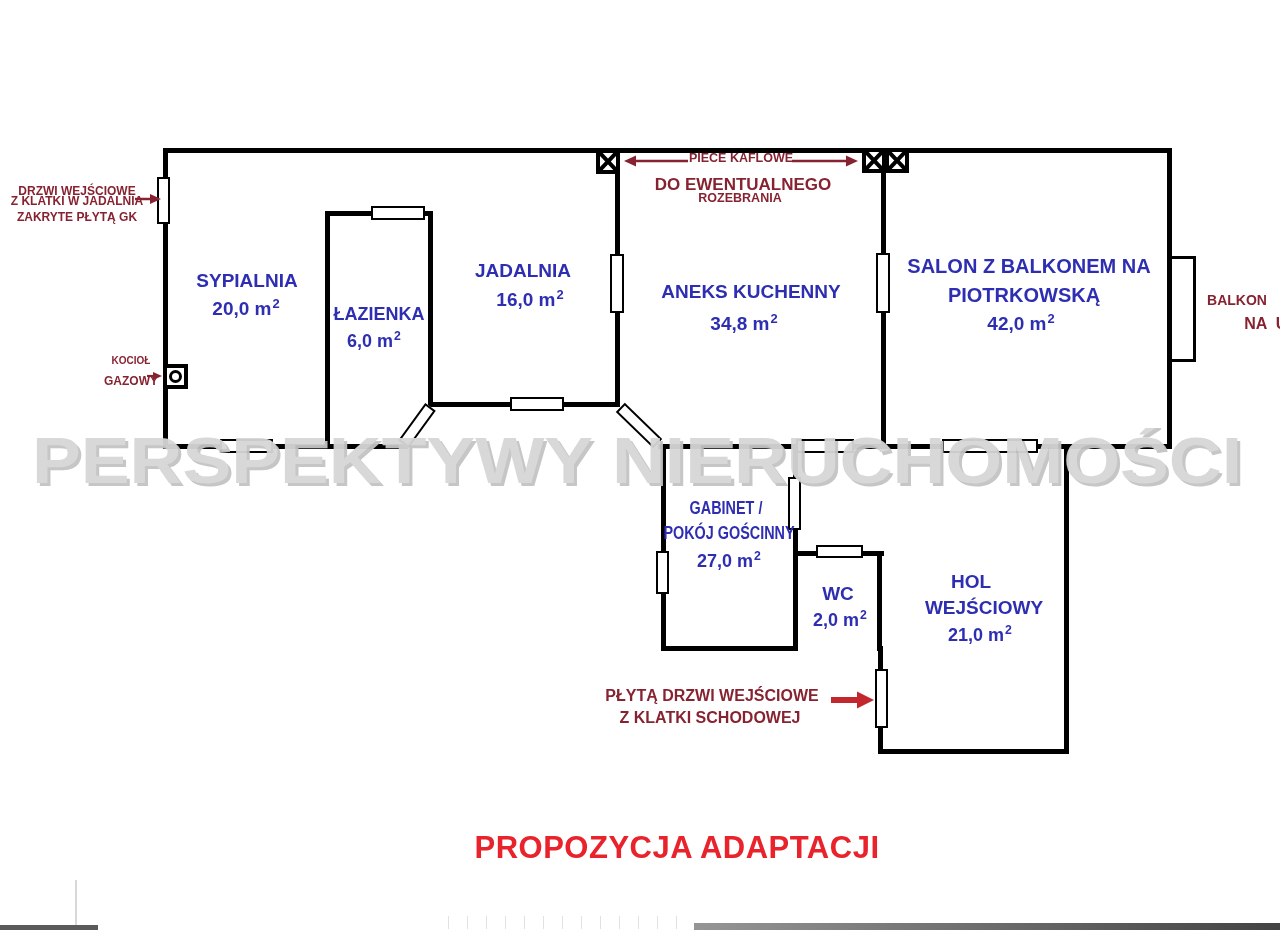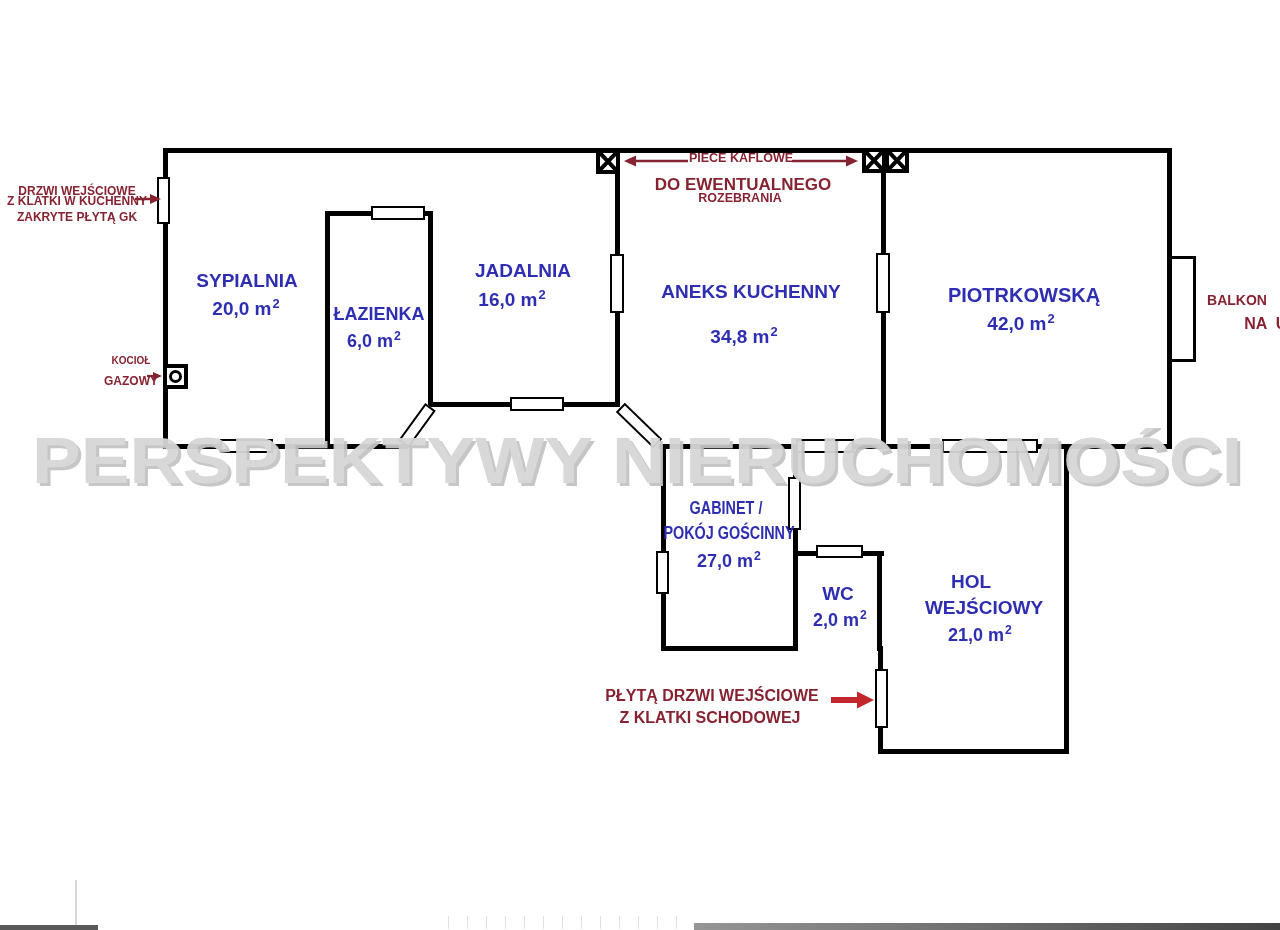--- a/index.html
+++ b/index.html
@@ -102,41 +102,42 @@
     <div class="boiler-core"></div>
   </div>
 
   <div class="txt room-label" style="left:247px;top:271px;font-size:19px">SYPIALNIA</div>
   <div class="txt room-label" style="left:246px;top:298px;font-size:19px"><span>20,0 m</span><sup>2</sup></div>
 
   <div class="txt room-label" style="left:379px;top:305px;font-size:18px">ŁAZIENKA</div>
   <div class="txt room-label" style="left:374px;top:330px;font-size:18px"><span>6,0 m</span><sup>2</sup></div>
 
   <div class="txt room-label" style="left:523px;top:261px;font-size:19px">JADALNIA</div>
-  <div class="txt room-label" style="left:512px;top:289px;font-size:19px"><span>16,0 m</span><sup>2</sup></div>
+  <div class="txt room-label" style="left:530px;top:289px;font-size:19px"><span>16,0 m</span><sup>2</sup></div>
 
   <div class="txt room-label" style="left:751px;top:282px;font-size:19px">ANEKS KUCHENNY</div>
-  <div class="txt room-label" style="left:744px;top:326px;font-size:19px"><span>34,8 m</span><sup>2</sup></div>
+  <div class="txt room-label" style="left:744px;top:313px;font-size:19px"><span>34,8 m</span><sup>2</sup></div>
 
+  <div class="txt room-label" style="left:1029px;top:256px;font-size:20px">SALON Z BALKONEM NA</div>
   <div class="txt room-label" style="left:1024px;top:285px;font-size:20px">PIOTRKOWSKĄ</div>
   <div class="txt room-label" style="left:1021px;top:313px;font-size:19px"><span>42,0 m</span><sup>2</sup></div>
 
   <div class="txt room-label narrow" style="left:726px;top:499px;font-size:18px">GABINET /</div>
   <div class="txt room-label narrow" style="left:729px;top:524px;font-size:18px">POKÓJ GOŚCINNY</div>
   <div class="txt room-label" style="left:729px;top:550px;font-size:18px"><span>27,0 m</span><sup>2</sup></div>
 
   <div class="txt room-label" style="left:838px;top:584px;font-size:19px">WC</div>
   <div class="txt room-label" style="left:840px;top:609px;font-size:18px"><span>2,0 m</span><sup>2</sup></div>
 
   <div class="txt room-label" style="left:971px;top:572px;font-size:19px">HOL</div>
   <div class="txt room-label" style="left:984px;top:598px;font-size:19px">WEJŚCIOWY</div>
   <div class="txt room-label" style="left:980px;top:624px;font-size:18px"><span>21,0 m</span><sup>2</sup></div>
 
   <div class="txt ann" style="left:77px;top:185px;font-size:12px">DRZWI WEJŚCIOWE</div>
-  <div class="txt ann" style="left:77px;top:195px;font-size:12px">Z KLATKI W KUCHENNY</div>
+  <div class="txt ann" style="left:77px;top:195px;font-size:12px">Z KLATKI W JADALNIA</div>
   <div class="txt ann" style="left:77px;top:211px;font-size:12px">ZAKRYTE PŁYTĄ GK</div>
 
   <div class="txt ann" style="left:131px;top:356px;font-size:10px">KOCIOŁ</div>
   <div class="txt ann" style="left:131px;top:375px;font-size:12px">GAZOWY</div>
 
   <div class="txt ann" style="left:741px;top:152px;font-size:12.5px">PIECE KAFLOWE</div>
   <div class="txt ann" style="left:743px;top:176px;font-size:17px">DO EWENTUALNEGO</div>
   <div class="txt ann" style="left:740px;top:192px;font-size:12.5px">ROZEBRANIA</div>
 
   <div class="txt ann" style="left:1237px;top:293px;font-size:14px">BALKON</div>
@@ -164,19 +165,20 @@
       <line x1="831" y1="700" x2="860" y2="700" stroke="currentColor" stroke-width="6"></line>
       <polygon points="874,700 857,691.5 857,708.5" fill="currentColor"></polygon>
     </g>
   </svg>
 
   <svg id="watermark" width="1216" height="76">
     <text x="3" y="58" font-family="Liberation Sans, sans-serif" font-weight="bold" font-size="64" fill="#c3c3c3" textLength="1210" lengthAdjust="spacingAndGlyphs">PERSPEKTYWY NIERUCHOMOŚCI</text>
     <text x="0" y="55" font-family="Liberation Sans, sans-serif" font-weight="bold" font-size="64" fill="currentColor" textLength="1210" lengthAdjust="spacingAndGlyphs">PERSPEKTYWY NIERUCHOMOŚCI</text>
   </svg>
 
+  <div class="title">PROPOZYCJA ADAPTACJI</div>
 
   <div class="artifact" style="left:0;top:925px;width:98px;height:5px;background:#3d3d3d;opacity:.85"></div>
   <div class="artifact" style="left:694px;top:923px;width:586px;height:7px;background:linear-gradient(to right,#8a8a8a,#2e2e2e);opacity:.9"></div>
   <div class="artifact" style="left:430px;top:916px;width:262px;height:13px;background:repeating-linear-gradient(to right,transparent 0 18px,#c9c9c9 18px 19px);opacity:.55"></div>
   <div class="artifact" style="left:75px;top:880px;width:2px;height:45px;background:#d8d8d8"></div>
 
 </div>
 
 </body></html>

